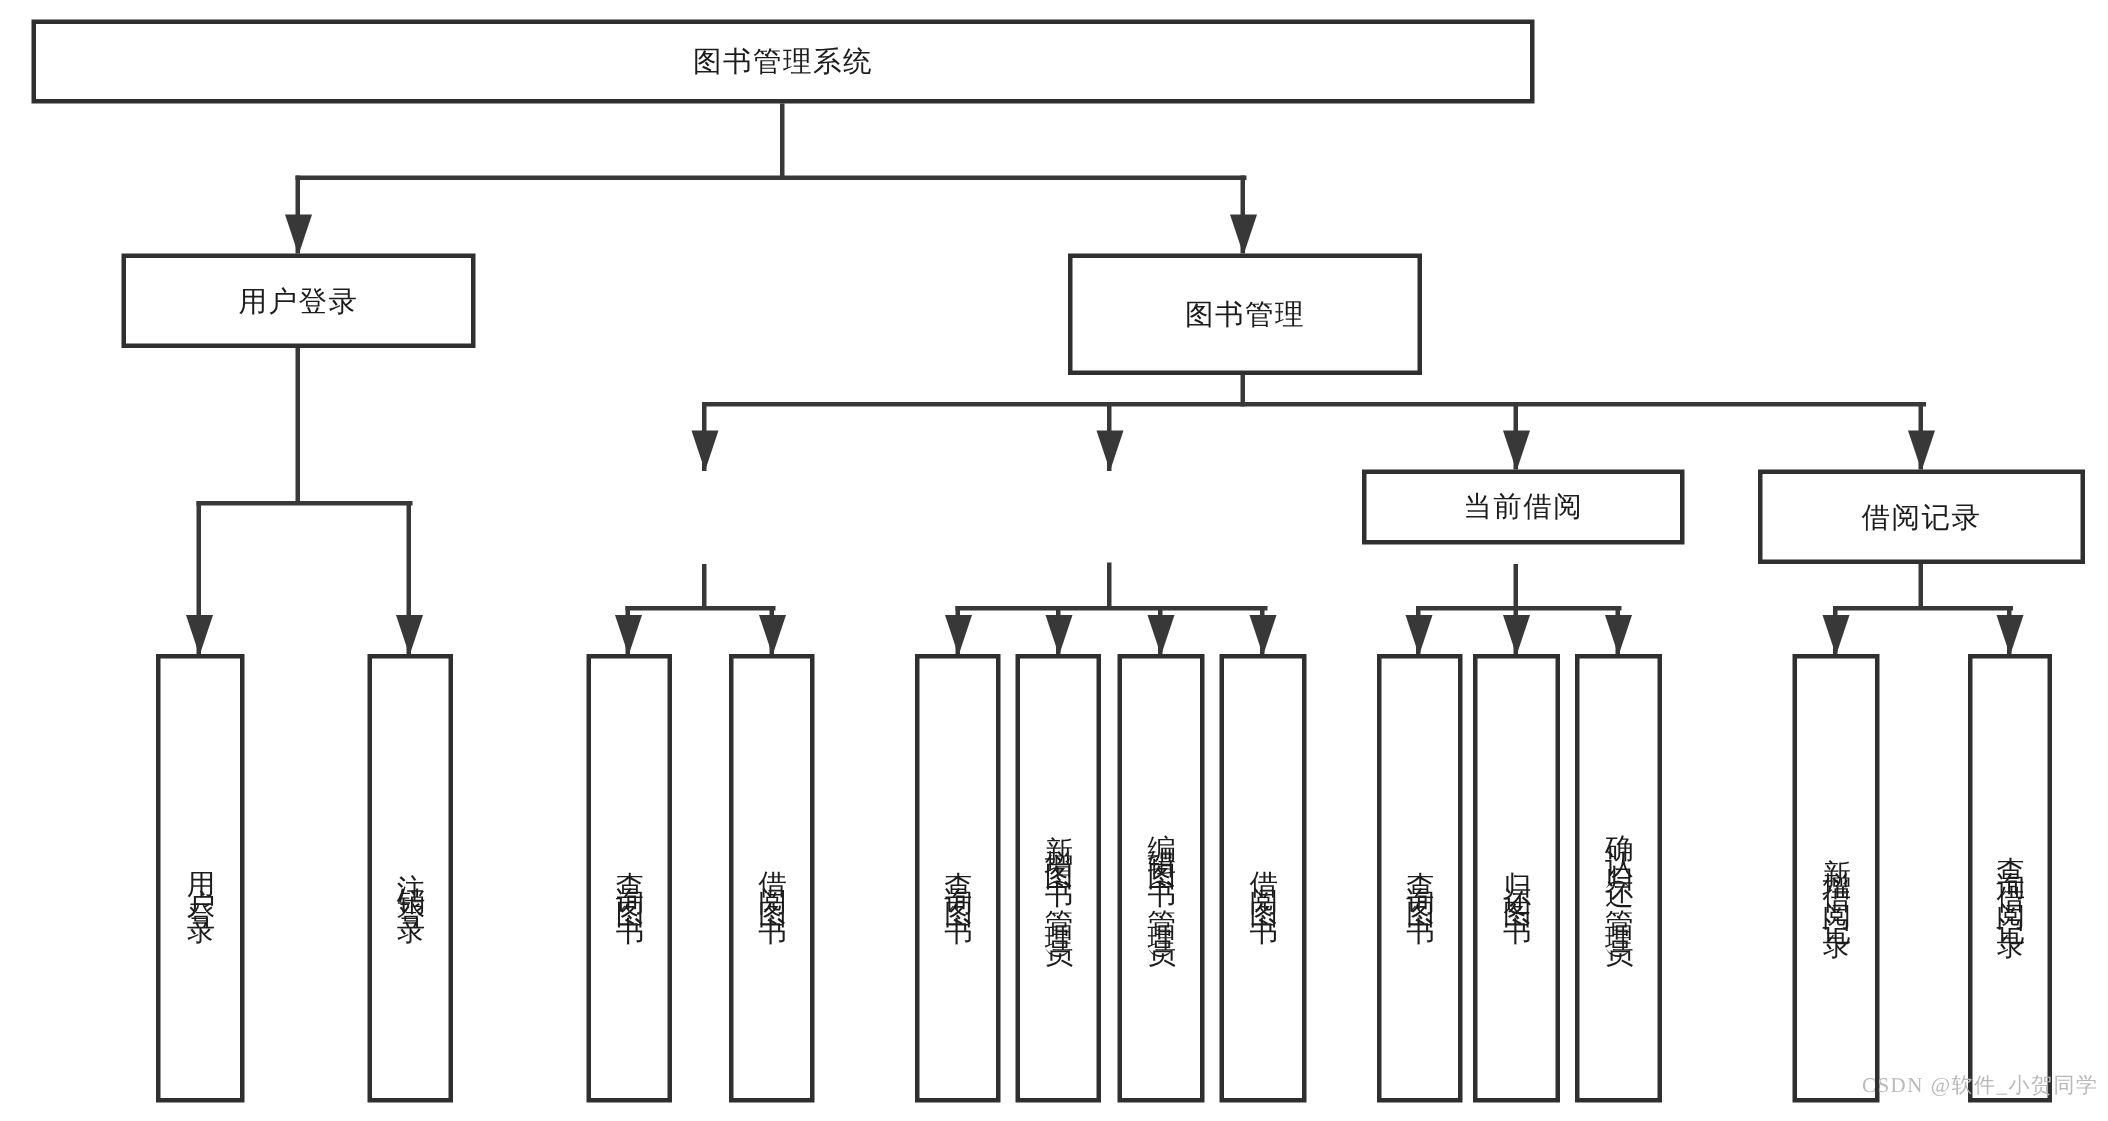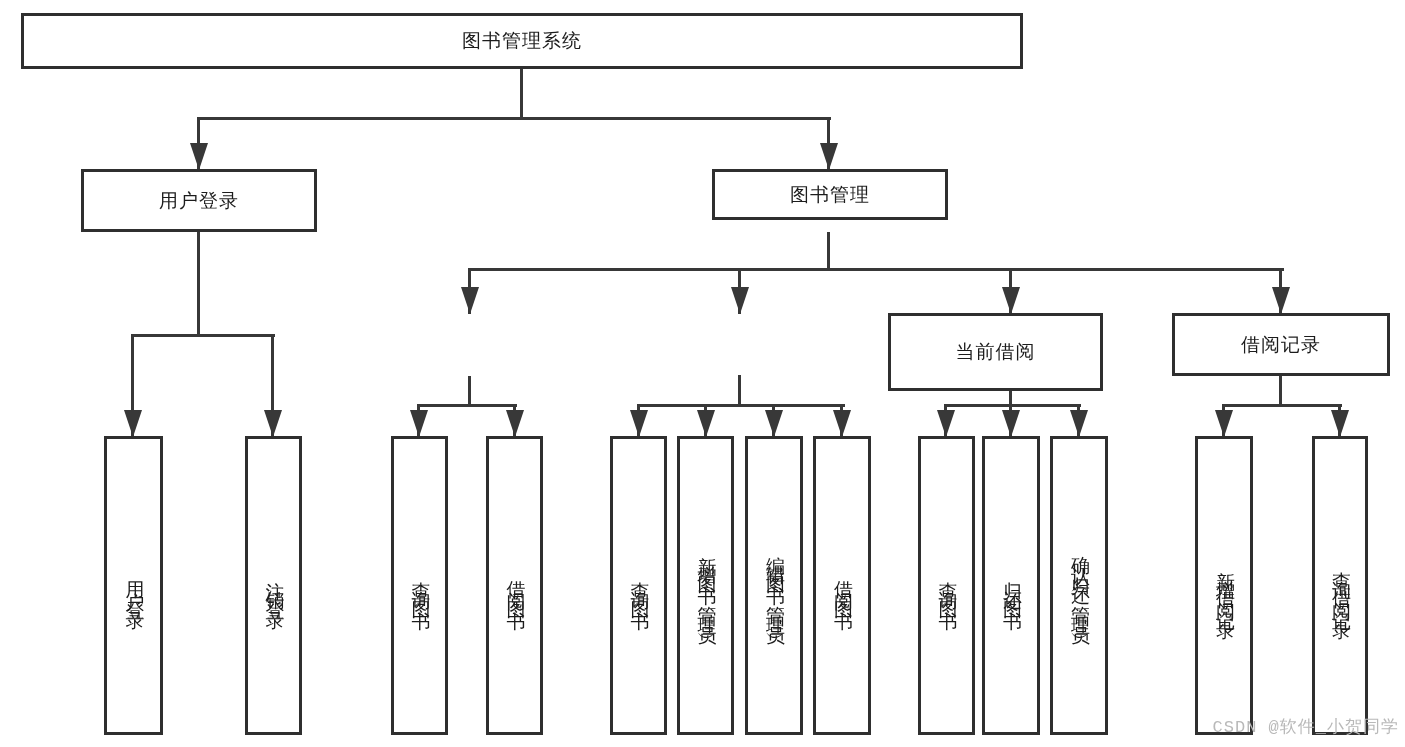--- a/index.html
+++ b/index.html
@@ -1,21 +1,21 @@
 <!DOCTYPE html>
 <html><head>
 <meta charset="utf-8">
 <style>
   html, body { margin: 0; padding: 0; background: #ffffff; }
   .canvas {
     position: relative;
     width: 1405px;
     height: 747px;
     background: #ffffff;
-    font-family: Liberation Mono, monospace;
+    font-family: Liberation Serif, serif;
     overflow: hidden;
   }
   .box {
     position: absolute;
     box-sizing: border-box;
     background: #ffffff;
     border: 3px solid #2f2f2f;
     display: flex;
     align-items: center;
     justify-content: center;
@@ -41,21 +41,21 @@
     height: 0;
     border-left: 9px solid transparent;
     border-right: 9px solid transparent;
     border-top: 27px solid #383838;
     z-index: 1;
   }
   .watermark {
     position: absolute;
     right: 6px;
     top: 715px;
-    font-size: 17px;
+    font-size: 14px;
     color: #b9b9b9;
     letter-spacing: 1px;
     z-index: 5;
     white-space: nowrap;
   }
 </style>
 </head>
 <body>
 
 <div class="canvas">
@@ -116,23 +116,23 @@
   <div class="arrow" style="left:833px;top:410px"></div>
   <div class="arrow" style="left:937px;top:410px"></div>
   <div class="arrow" style="left:1002px;top:410px"></div>
   <div class="arrow" style="left:1070px;top:410px"></div>
   <div class="arrow" style="left:1215px;top:410px"></div>
   <div class="arrow" style="left:1331px;top:410px"></div>
 
   <div class="box" style="left:21px;top:13px;width:1002px;height:56px">图书管理系统</div>
 
   <div class="box" style="left:81px;top:169px;width:236px;height:63px">用户登录</div>
-  <div class="box" style="left:712px;top:169px;width:236px;height:51px">图书管理</div>
+  <div class="box" style="left:712px;top:169px;width:236px;height:81px">图书管理</div>
 
-  <div class="box" style="left:888px;top:313px;width:215px;height:78px">当前借阅</div>
+  <div class="box" style="left:908px;top:313px;width:215px;height:50px">当前借阅</div>
   <div class="box" style="left:1172px;top:313px;width:218px;height:63px">借阅记录</div>
 
   <div class="box vbox" style="left:104px;top:436px;width:59px;height:299px">用户登录</div>
   <div class="box vbox" style="left:245px;top:436px;width:57px;height:299px">注销登录</div>
 
   <div class="box vbox" style="left:391px;top:436px;width:57px;height:299px">查询图书</div>
   <div class="box vbox" style="left:486px;top:436px;width:57px;height:299px">借阅图书</div>
 
   <div class="box vbox" style="left:610px;top:436px;width:57px;height:299px">查询图书</div>
   <div class="box vbox" style="left:677px;top:436px;width:57px;height:299px">新增图书（管理员）</div>

